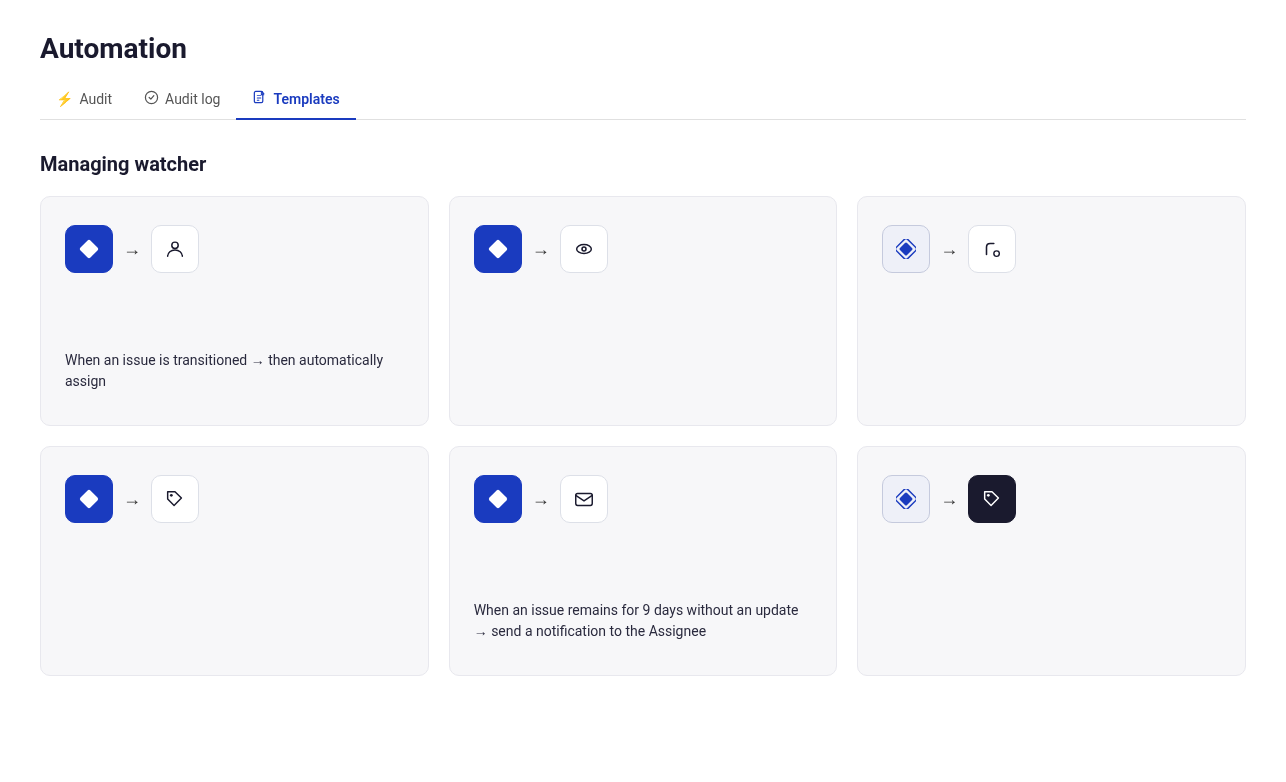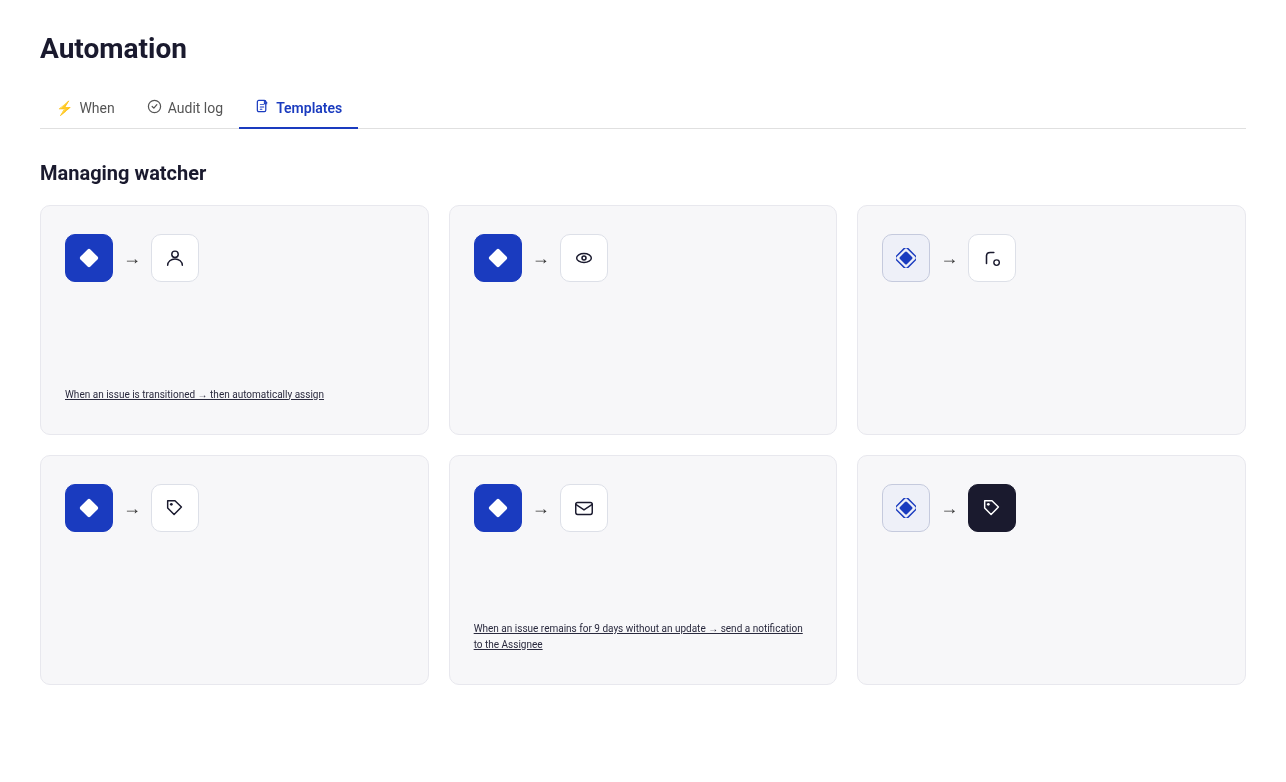--- a/index.html
+++ b/index.html
@@ -12,21 +12,21 @@
     }
 
     .page-container {
       padding: 32px 40px;
     }
 
     .page-title {
       font-size: 28px;
       font-weight: 700;
       color: #1a1a2e;
-      margin-bottom: 24px;
+      margin-bottom: 15px;
     }
 
     .tabs {
       display: flex;
       gap: 0;
       border-bottom: 1px solid #e0e0e0;
       margin-bottom: 32px;
     }
 
     .tab {
@@ -102,39 +102,38 @@
       border-color: #1a3bbf;
     }
 
     .arrow {
       font-size: 18px;
       color: #333;
       font-weight: 400;
     }
 
     .card-text {
-      font-size: 10px;
+      font-size: 14px;
       color: #2a2a3e;
       line-height: 1.55;
       margin-top: auto;
-      text-decoration: underline;
     }
   </style>
 </head>
 <body>
 
 <div class="page-container">
 
   <h1 class="page-title">Automation</h1>
 
   <div class="tabs">
 
     <div class="tab">
       <span class="tab-icon">⚡</span>
-      <span>When</span>
+      <span>Audit</span>
     </div>
 
     <div class="tab">
       <span class="tab-icon">
         <svg width="15" height="15" viewBox="0 0 16 16" fill="none" xmlns="http://www.w3.org/2000/svg">
           <circle cx="8" cy="8" r="6.5" stroke="#555" stroke-width="1.3"></circle>
           <path d="M5.5 8l1.8 1.8L10.5 6" stroke="#555" stroke-width="1.3" stroke-linecap="round" stroke-linejoin="round"></path>
         </svg>
       </span>
       <span>Audit log</span>

